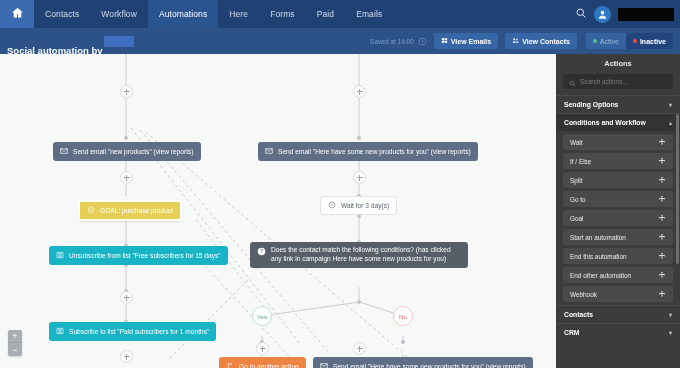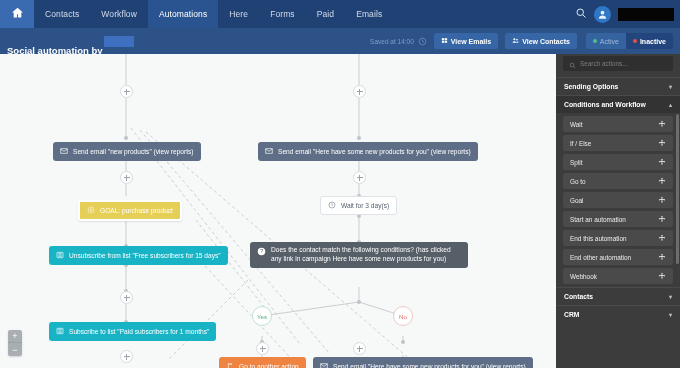--- a/index.html
+++ b/index.html
@@ -408,20 +408,21 @@
       <span>Send email "Here have some new products for you" (view reports)</span>
     </div>
 
     <div class="zoomctl">
       <button>+</button>
       <button>−</button>
     </div>
   </div>
 
   <div class="sidebar">
+    <div class="sb-title">Actions</div>
 
     <div class="sb-search">
       <span>
         <svg viewBox="0 0 24 24">
             <circle cx="10.5" cy="10.5" r="6.5"></circle>
             <line x1="15.5" y1="15.5" x2="21" y2="21"></line>
           </svg>
       </span>
       <input value="" placeholder="Search actions..." style="">
     </div>

